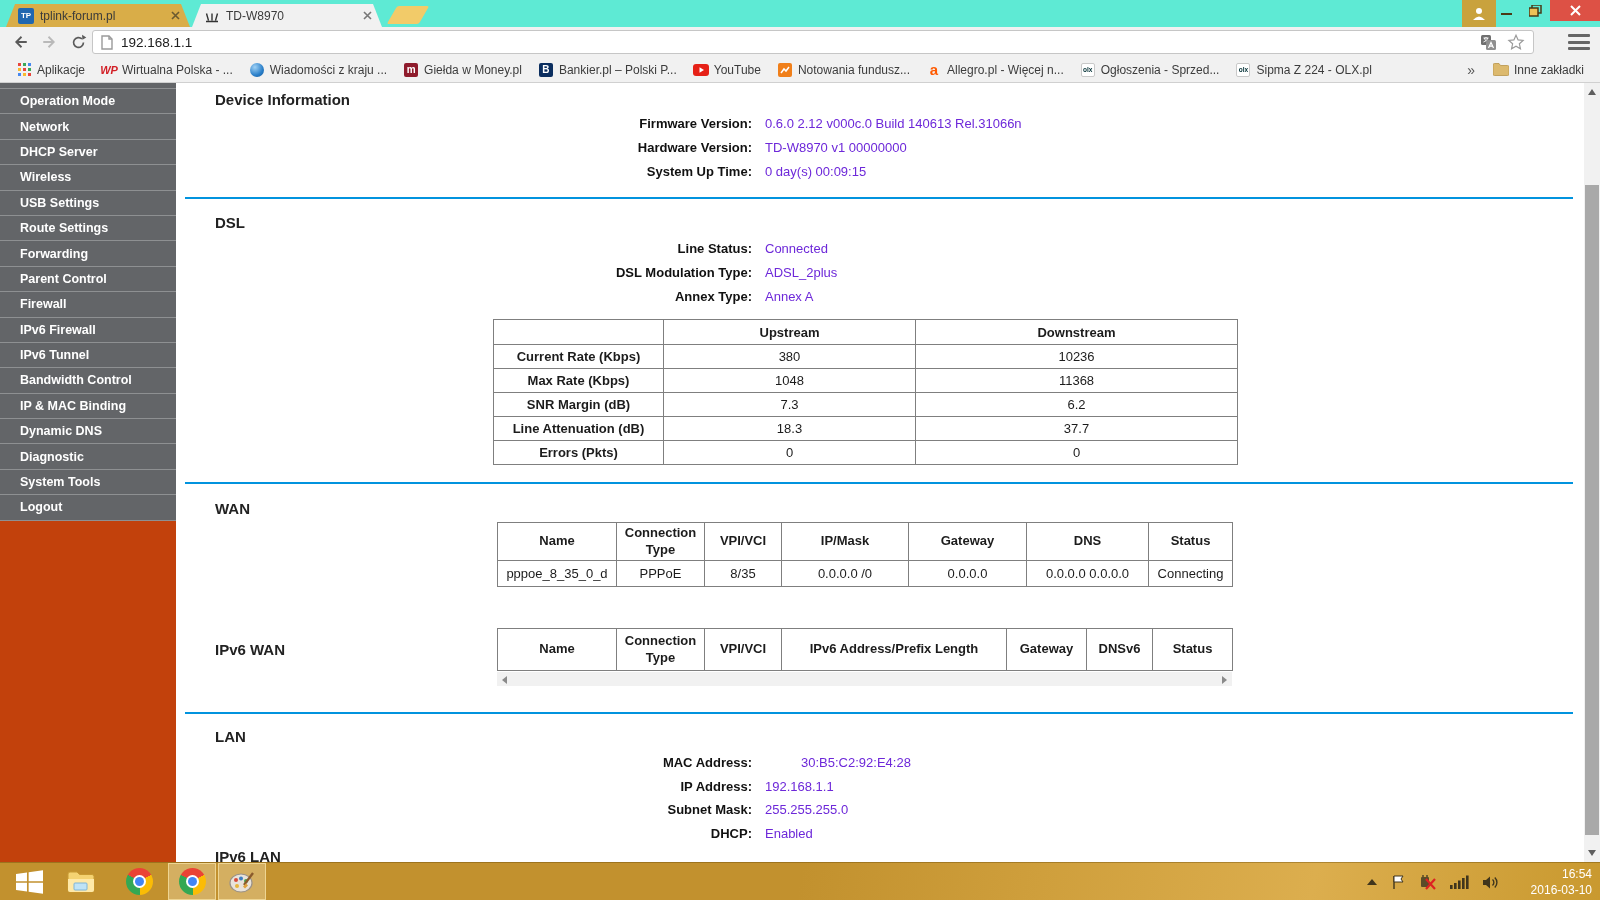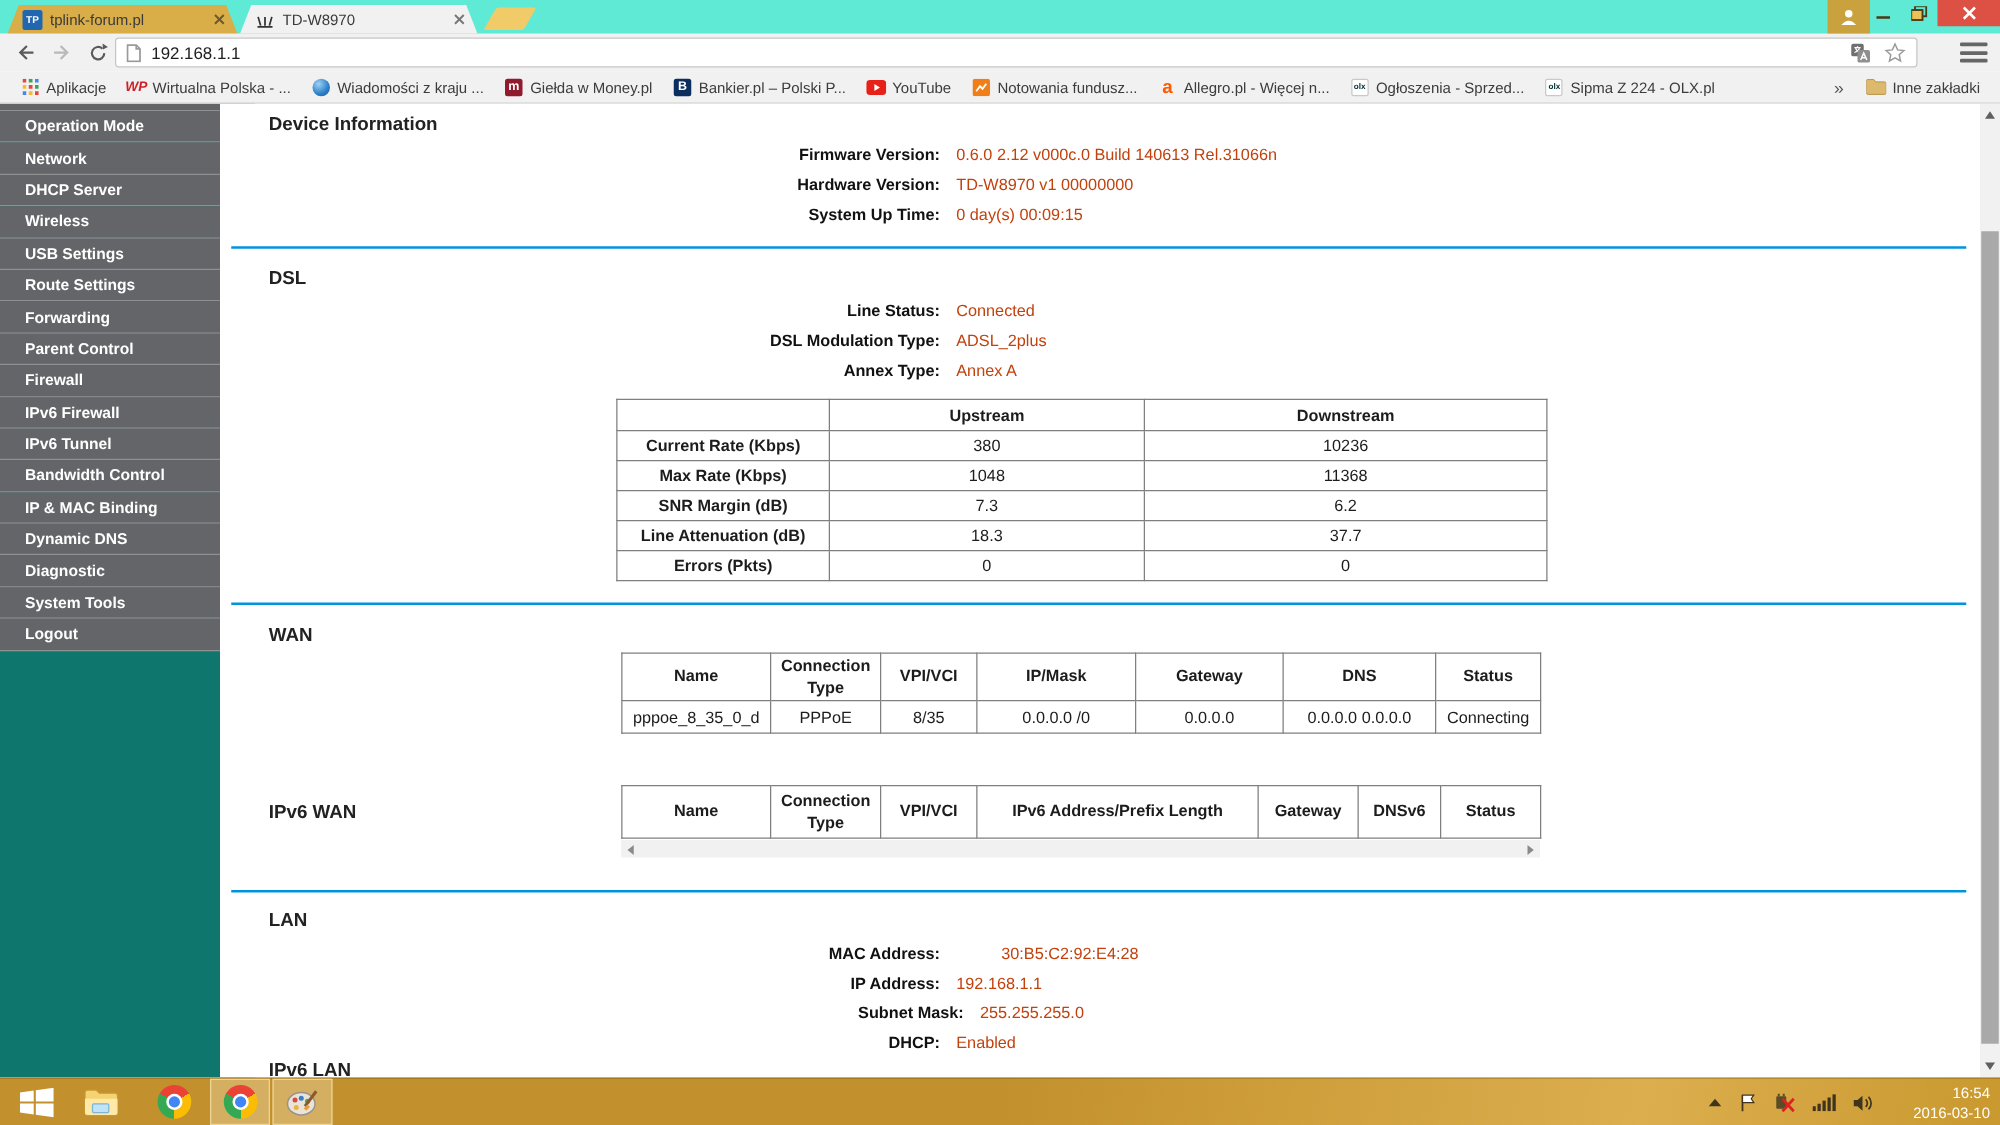--- a/index.html
+++ b/index.html
@@ -39,31 +39,31 @@
                font-size:12px; color:#3c3c3c; }
   .bm { display:flex; align-items:center; gap:5px; margin:0 8px; white-space:nowrap; }
   .bm-ico { width:16px; height:16px; display:flex; align-items:center; justify-content:center; flex:0 0 16px; }
   .sq { width:14px; height:14px; border-radius:2px; color:#fff; font-size:10px; font-weight:bold;
         display:flex; align-items:center; justify-content:center; }
   .bm-spacer { flex:1; }
   .chev { color:#555; font-size:14px; margin:0 10px; }
 
   
   .content { position:absolute; top:83px; left:0; right:0; bottom:38px; background:#fff; overflow:hidden; }
-  .sidebar { position:absolute; left:0; top:0; width:204px; height:100%; background:#0f766e; }
+  .sidebar { position:absolute; left:0; top:0; width:204px; height:100%; background:#c2410c; }
   .sb-partial { height:6px; background:#636568; border-bottom:1px solid #8e9092; }
   .sb-item { height:25.4px; background:#636568; border-bottom:1px solid #8e9092; display:flex;
              align-items:center; padding-left:20px; color:#fff; font-weight:bold; font-size:12.5px; cursor:pointer; }
   .main { position:absolute; left:176px; top:0; width:1408px; height:100%; background:#fff;
           font-size:13px; color:#1c1c1c; }
   .h-sec { position:absolute; left:39px; font-size:15px; font-weight:bold; color:#222; white-space:nowrap; }
   .rule { position:absolute; left:9px; width:1388px; height:2px; background:#0193de; }
   .inforow { position:absolute; left:0; display:flex; align-items:center; height:18px; }
   .lbl { width:576px; text-align:right; font-weight:bold; color:#111; }
-  .val { margin-left:13px; color:#c2410c; }
+  .val { margin-left:13px; color:#6d28d9; }
   table { border-collapse:collapse; position:absolute; table-layout:fixed; }
   td, th { border:1px solid #7f7f7f; text-align:center; font-size:13px; padding:0 4px; overflow:hidden; }
   .dsl-table { left:317px; top:236px; width:744px; }
   .dsl-table th { height:25px; } .dsl-table td { height:24px; }
   .dsl-table td:first-child { font-weight:bold; }
   .wan-table { left:321px; top:439px; width:735px; }
   .wan-table th { height:38px; line-height:1.25; } .wan-table td { height:26px; }
   .ipv6-table { left:321px; top:545px; width:735px; }
   .ipv6-table th { height:42px; line-height:1.25; }
   .hscroll { position:absolute; left:321px; top:589px; width:735px; height:14px; background:#f1f1f1; }
@@ -457,21 +457,21 @@
       <div class="rule" style="top:629px;"></div>
       <div class="h-sec" style="top:645px;">LAN</div>
       <div class="inforow" style="top:670px;gap:36px;">
           <span class="lbl">MAC Address:</span>
           <span class="val">30:B5:C2:92:E4:28</span>
         </div>
       <div class="inforow" style="top:694px;">
           <span class="lbl">IP Address:</span>
           <span class="val">192.168.1.1</span>
         </div>
-      <div class="inforow" style="top:717px;margin-left:19px;">
+      <div class="inforow" style="top:717px;">
           <span class="lbl">Subnet Mask:</span>
           <span class="val">255.255.255.0</span>
         </div>
       <div class="inforow" style="top:741px;">
           <span class="lbl">DHCP:</span>
           <span class="val">Enabled</span>
         </div>
 
       <div class="h-sec" style="top:765px;">IPv6 LAN</div>
     </div>

